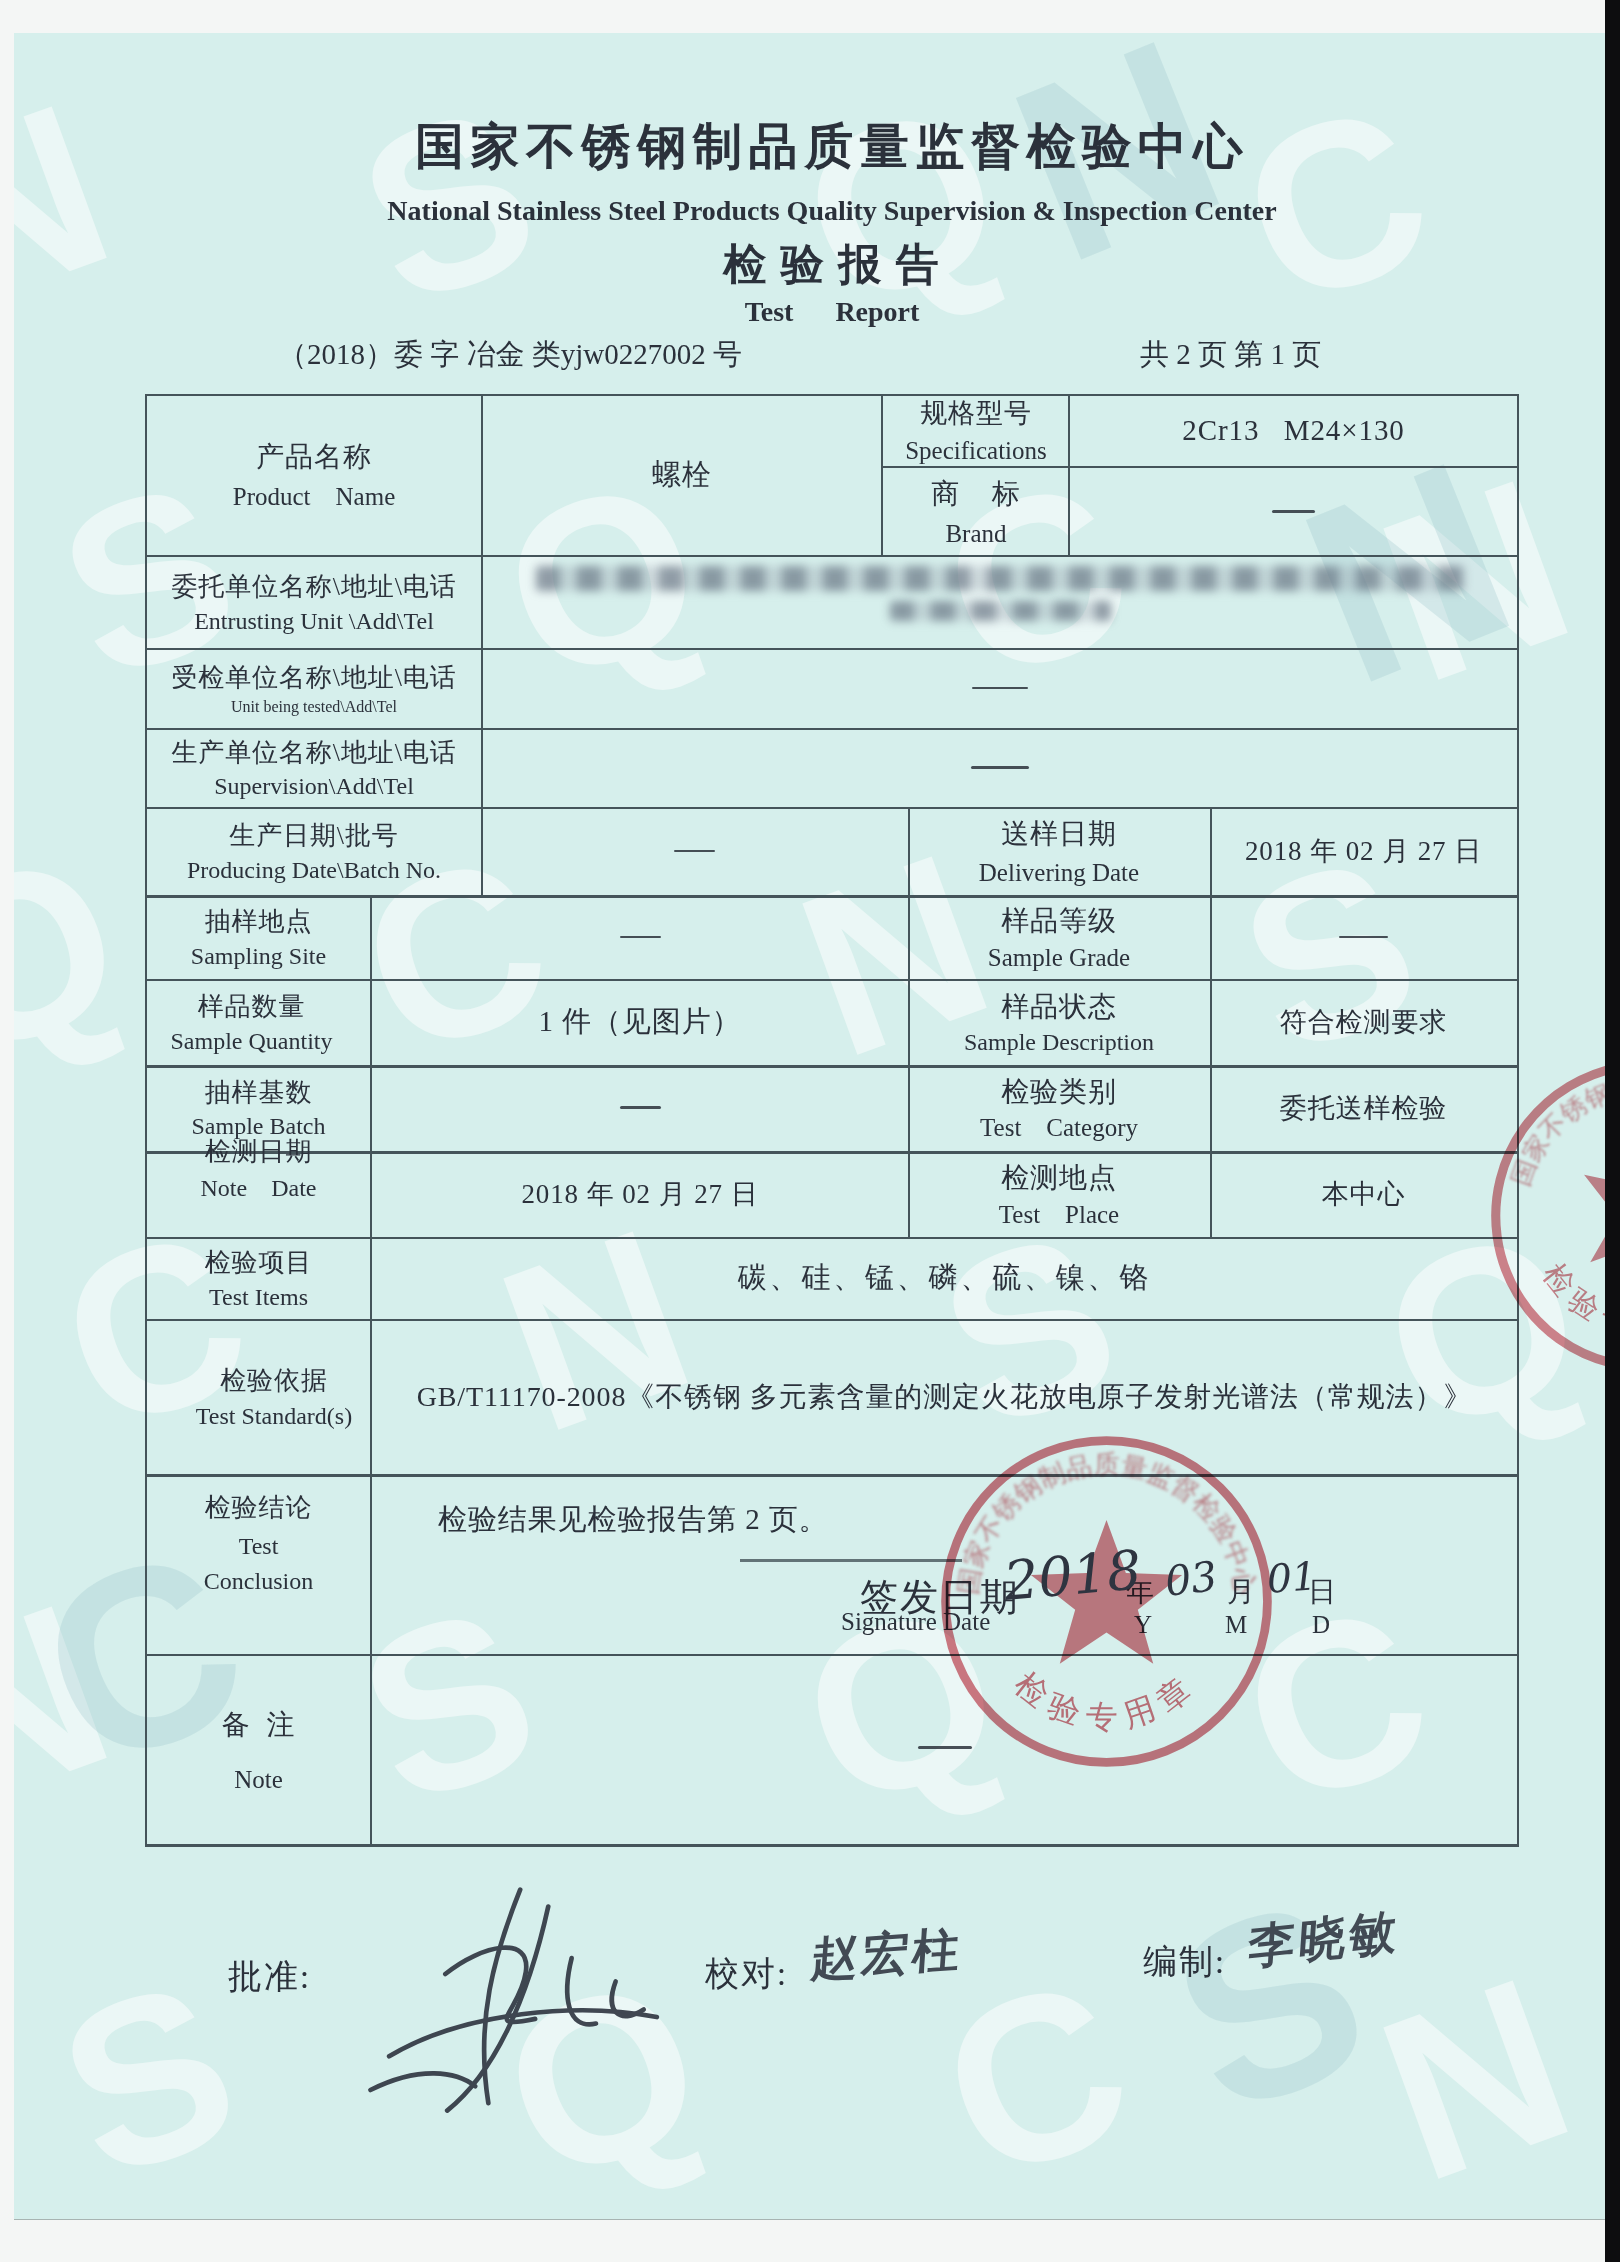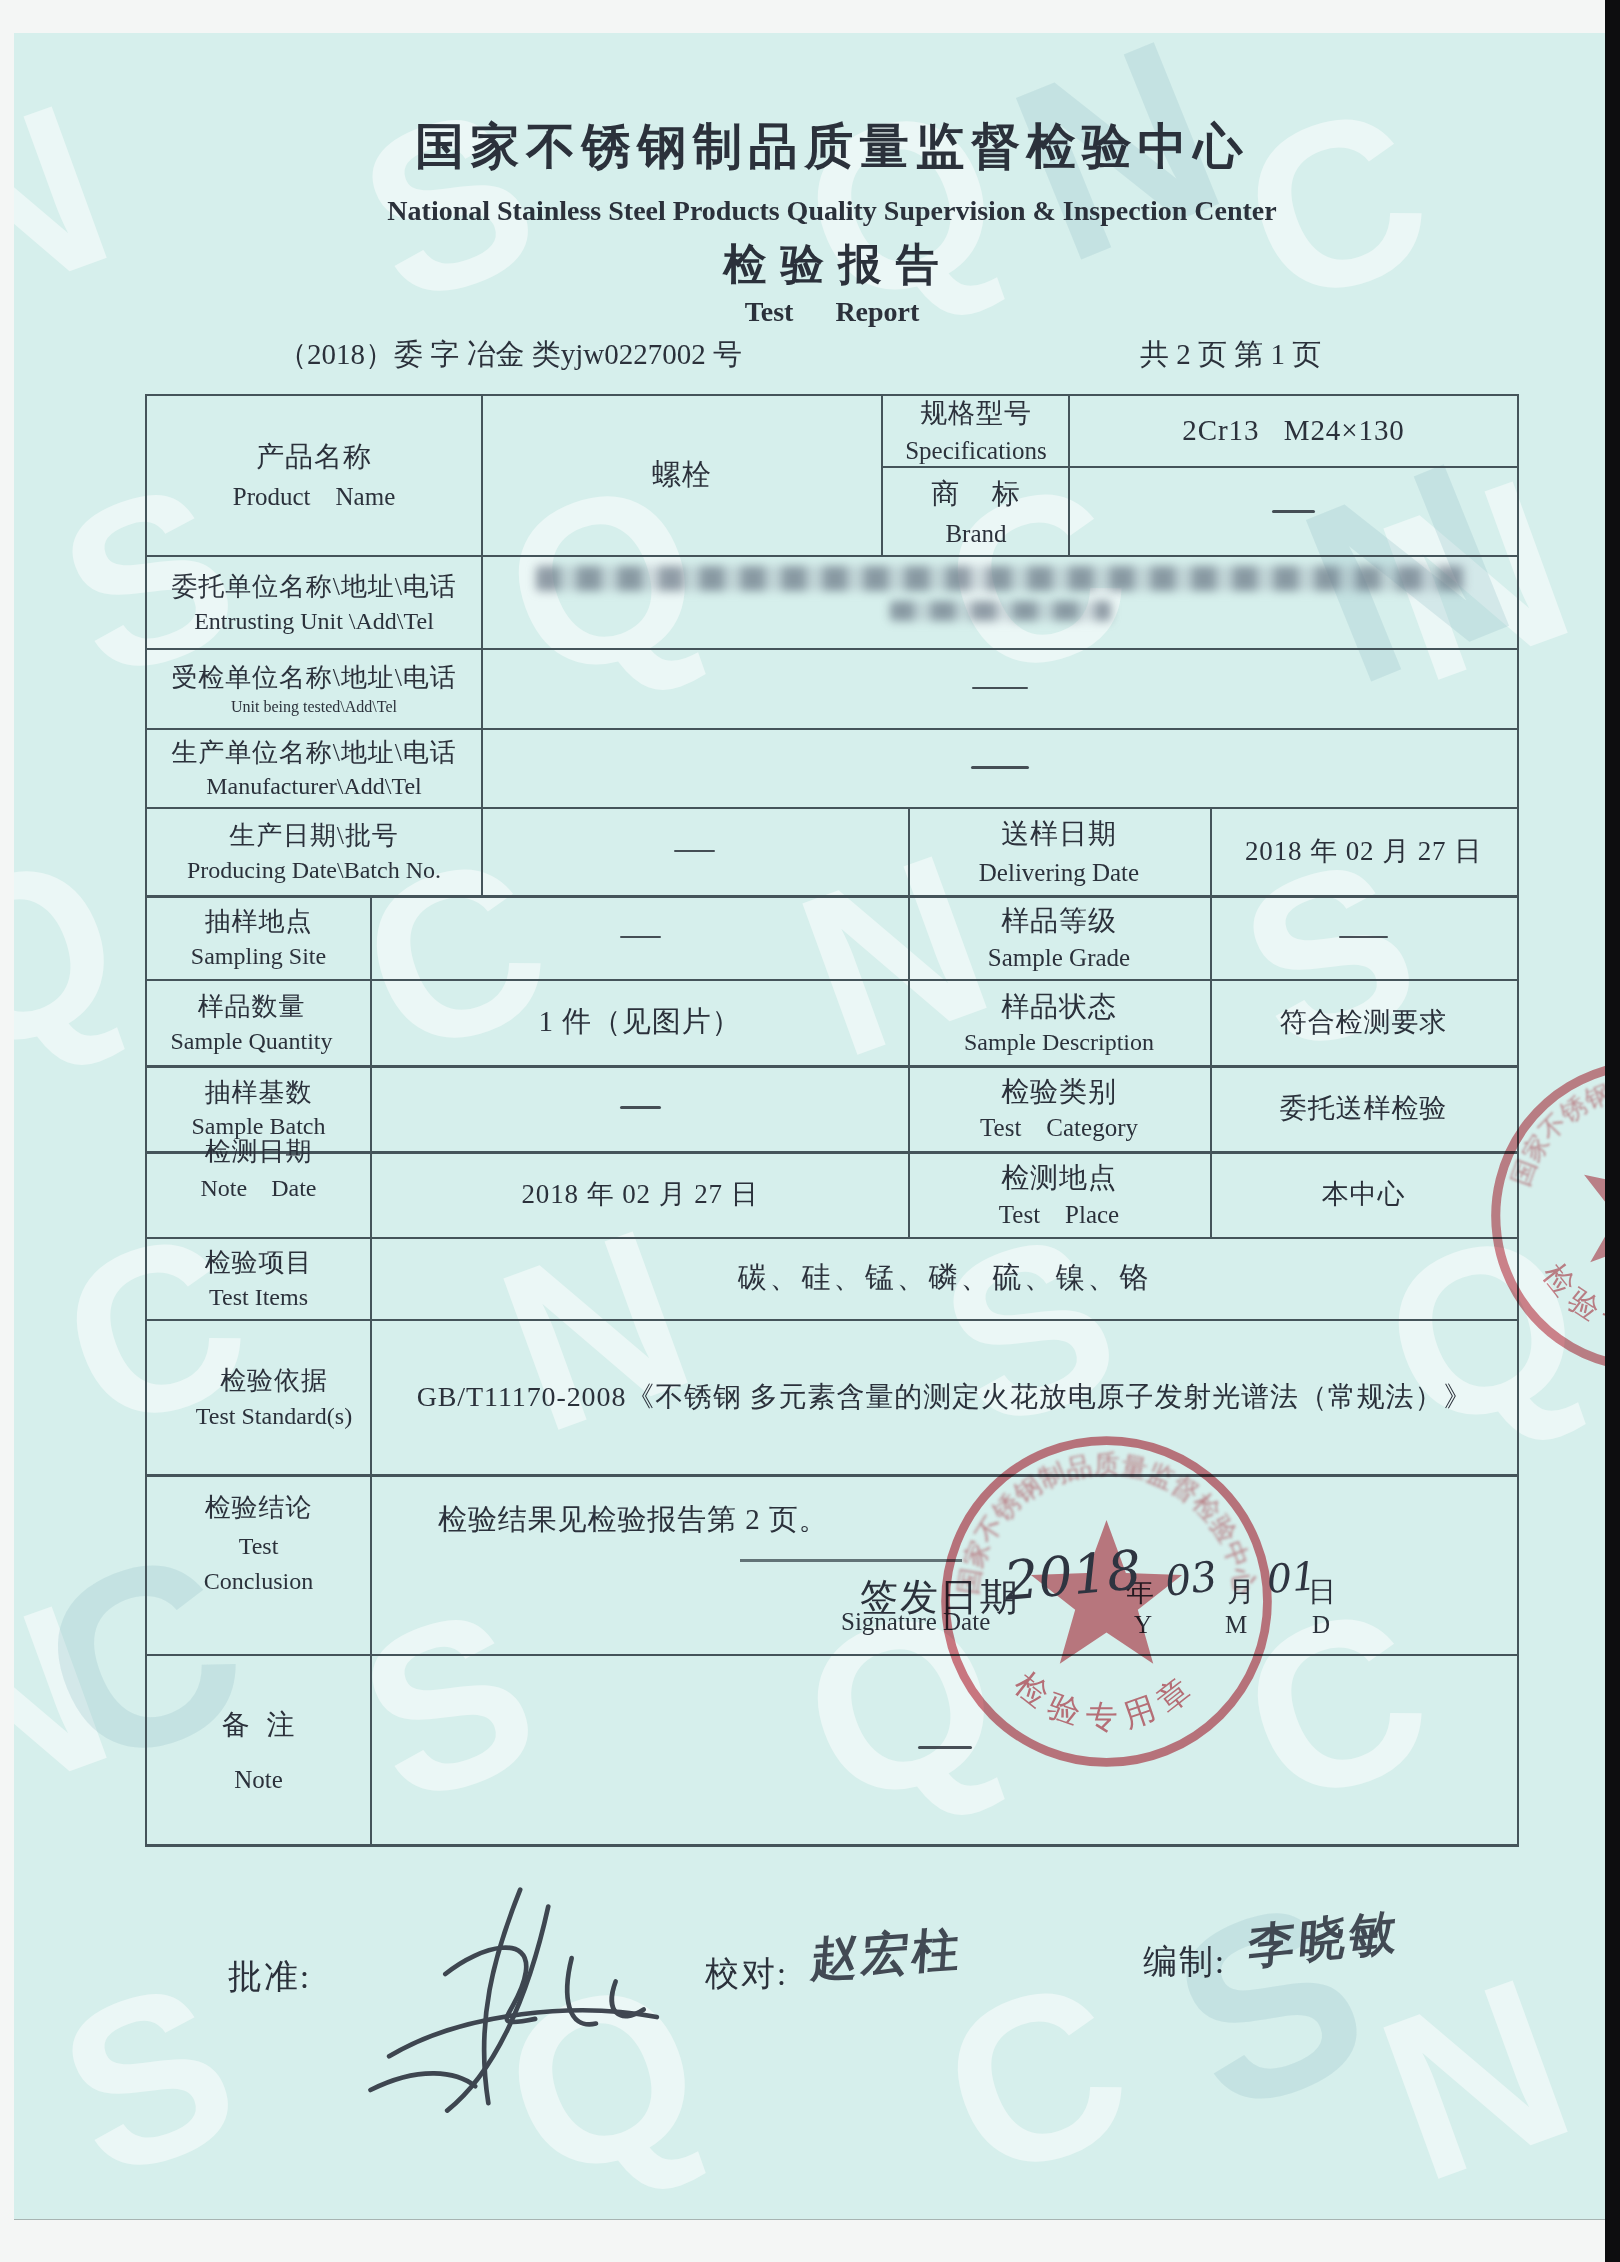--- a/index.html
+++ b/index.html
@@ -136,21 +136,21 @@
 <div class="cell" style="left:147px;top:648px;width:334px;height:80px;gap:2.8px">
   <div class="zh" style="font-size:26px">受检单位名称\地址\电话</div>
   <div class="en" style="font-size:16px">Unit being tested\Add\Tel</div>
 </div>
 <div class="cell" style="left:483px;top:648px;width:1034px;height:80px">
   <span class="dash" style="width:56px"></span>
 </div>
 
 <div class="cell" style="left:147px;top:728px;width:334px;height:79px;gap:2.8px">
   <div class="zh" style="font-size:26px">生产单位名称\地址\电话</div>
-  <div class="en" style="font-size:24px">Manufacturer\Add\Tel</div>
+  <div class="en" style="font-size:24px">Supervision\Add\Tel</div>
 </div>
 <div class="cell" style="left:483px;top:728px;width:1034px;height:79px">
   <span class="dash" style="width:58px"></span>
 </div>
 
 <div class="cell" style="left:147px;top:807px;width:334px;height:88px;gap:3.7px">
   <div class="zh" style="font-size:26px">生产日期\批号</div>
   <div class="en" style="font-size:24px">Producing Date\Batch No.</div>
 </div>
 <div class="cell" style="left:483px;top:807px;width:423px;height:88px">

